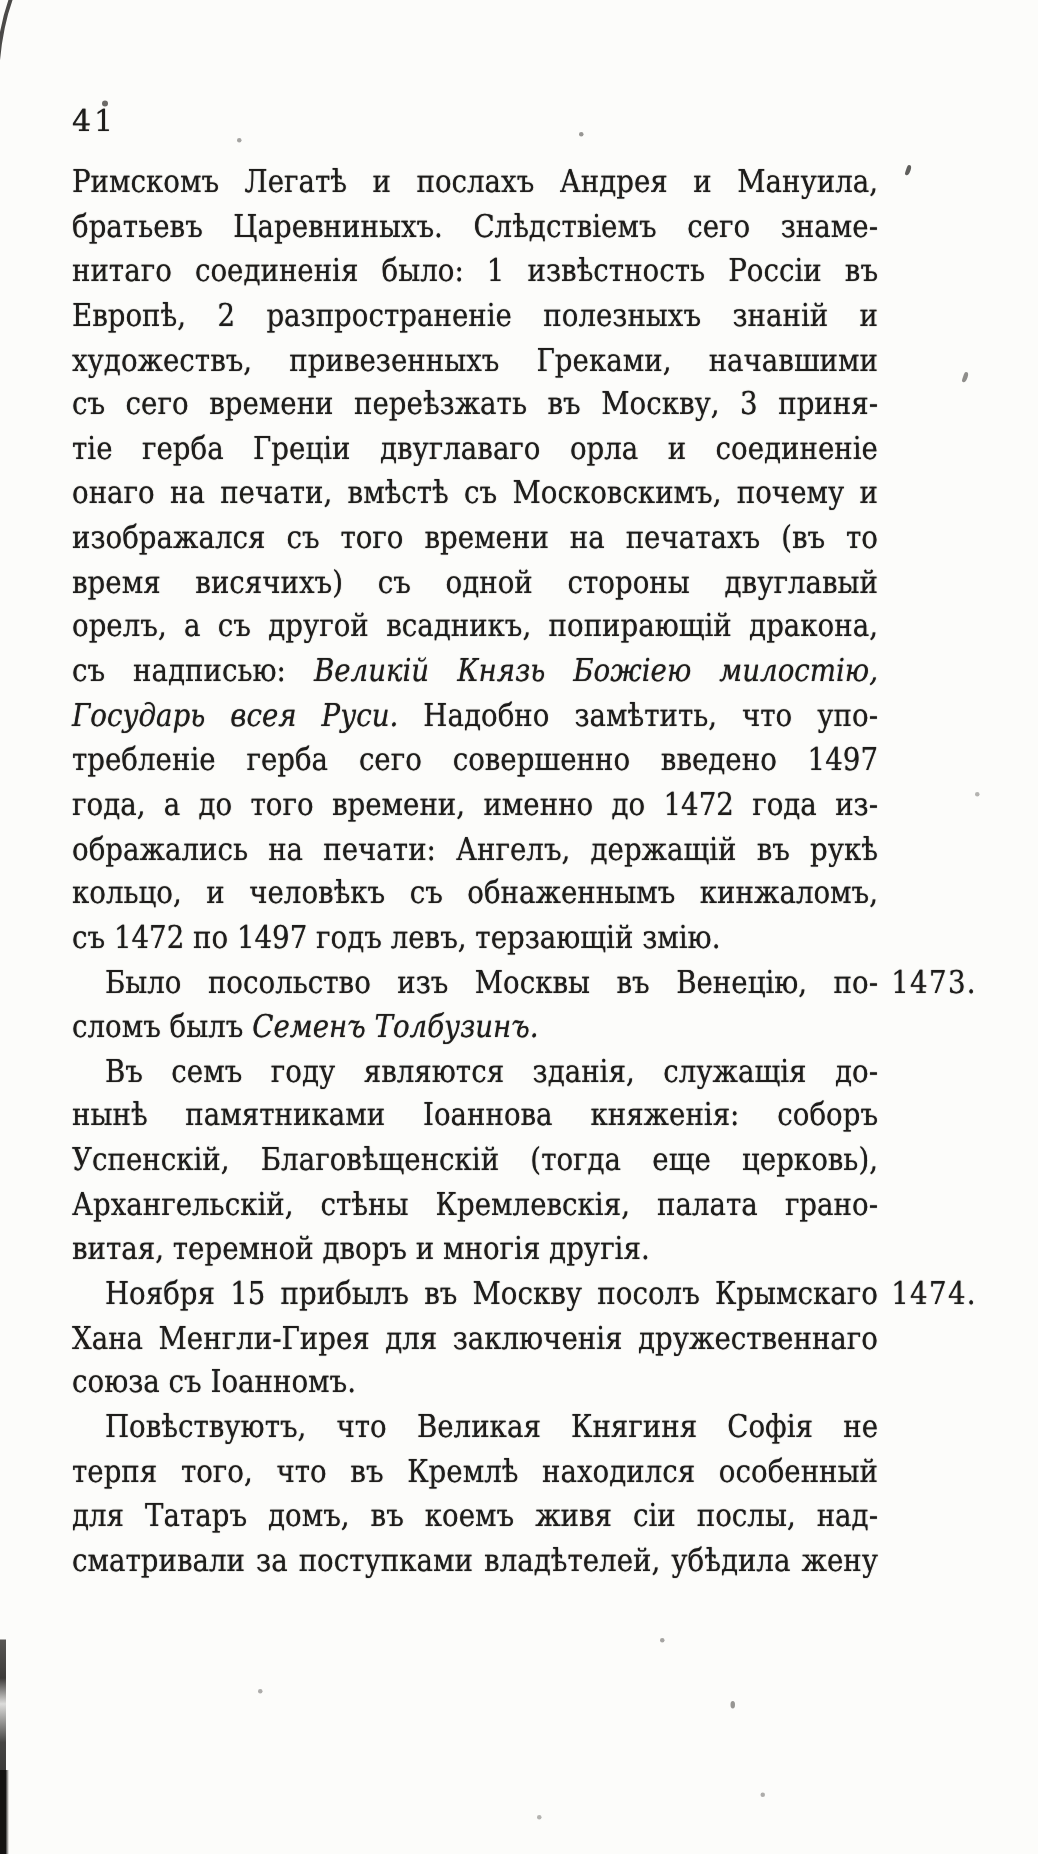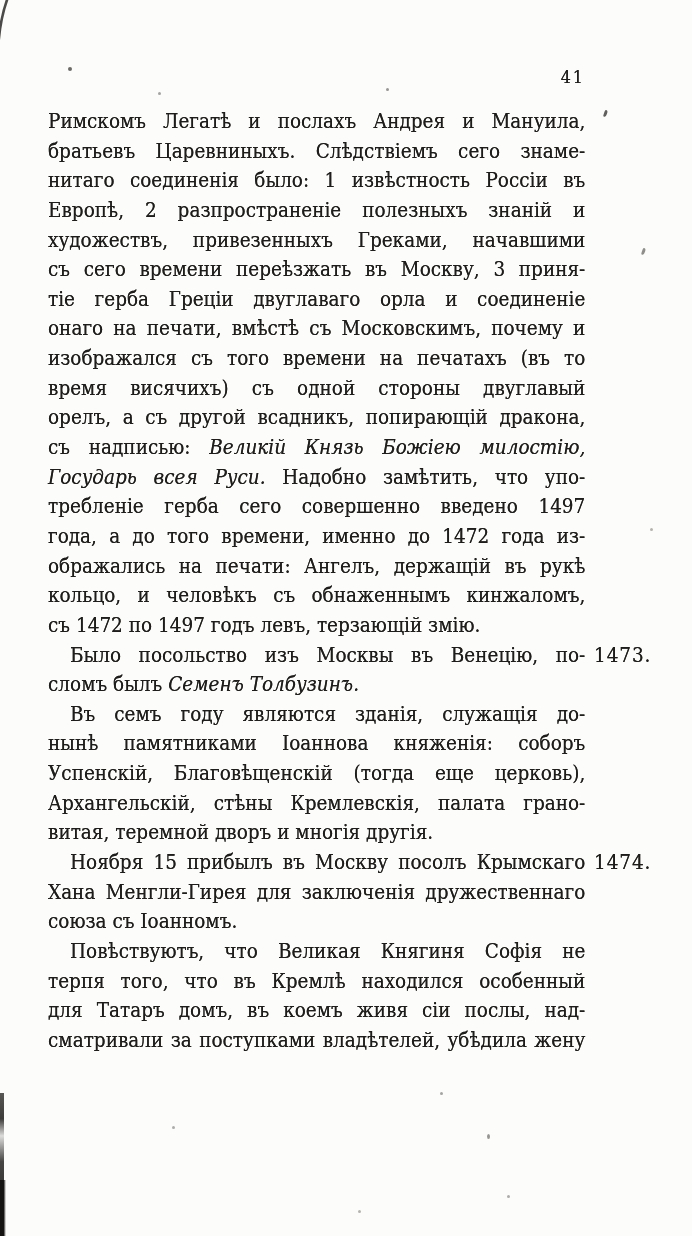--- a/index.html
+++ b/index.html
@@ -4,21 +4,21 @@
 <style>
   html,body{margin:0;padding:0;background:#e9e9e7;}
   .page{
     position:relative;width:692px;height:1236px;margin:0 auto;
     background:#fcfcfa;overflow:hidden;
     font-family:"DejaVu Serif","Liberation Serif",serif;
     color:#1e1d1b;
   }
   .pagenum{
     position:absolute;top:68px;left:48px;width:537px;
-    text-align:right;font-size:16px;letter-spacing:2px;
+    text-align:left;font-size:20px;letter-spacing:2px;
     text-shadow:0 0 .6px rgba(0,0,0,.75);
   }
   .text{
     position:absolute;top:107px;left:48px;width:612px;
     transform:scaleX(0.878);transform-origin:0 0;
   }
   .line{
     position:relative;height:29.65px;line-height:29.65px;
     font-size:21px;white-space:nowrap;
     text-shadow:0 0 .7px rgba(20,18,15,.8);

